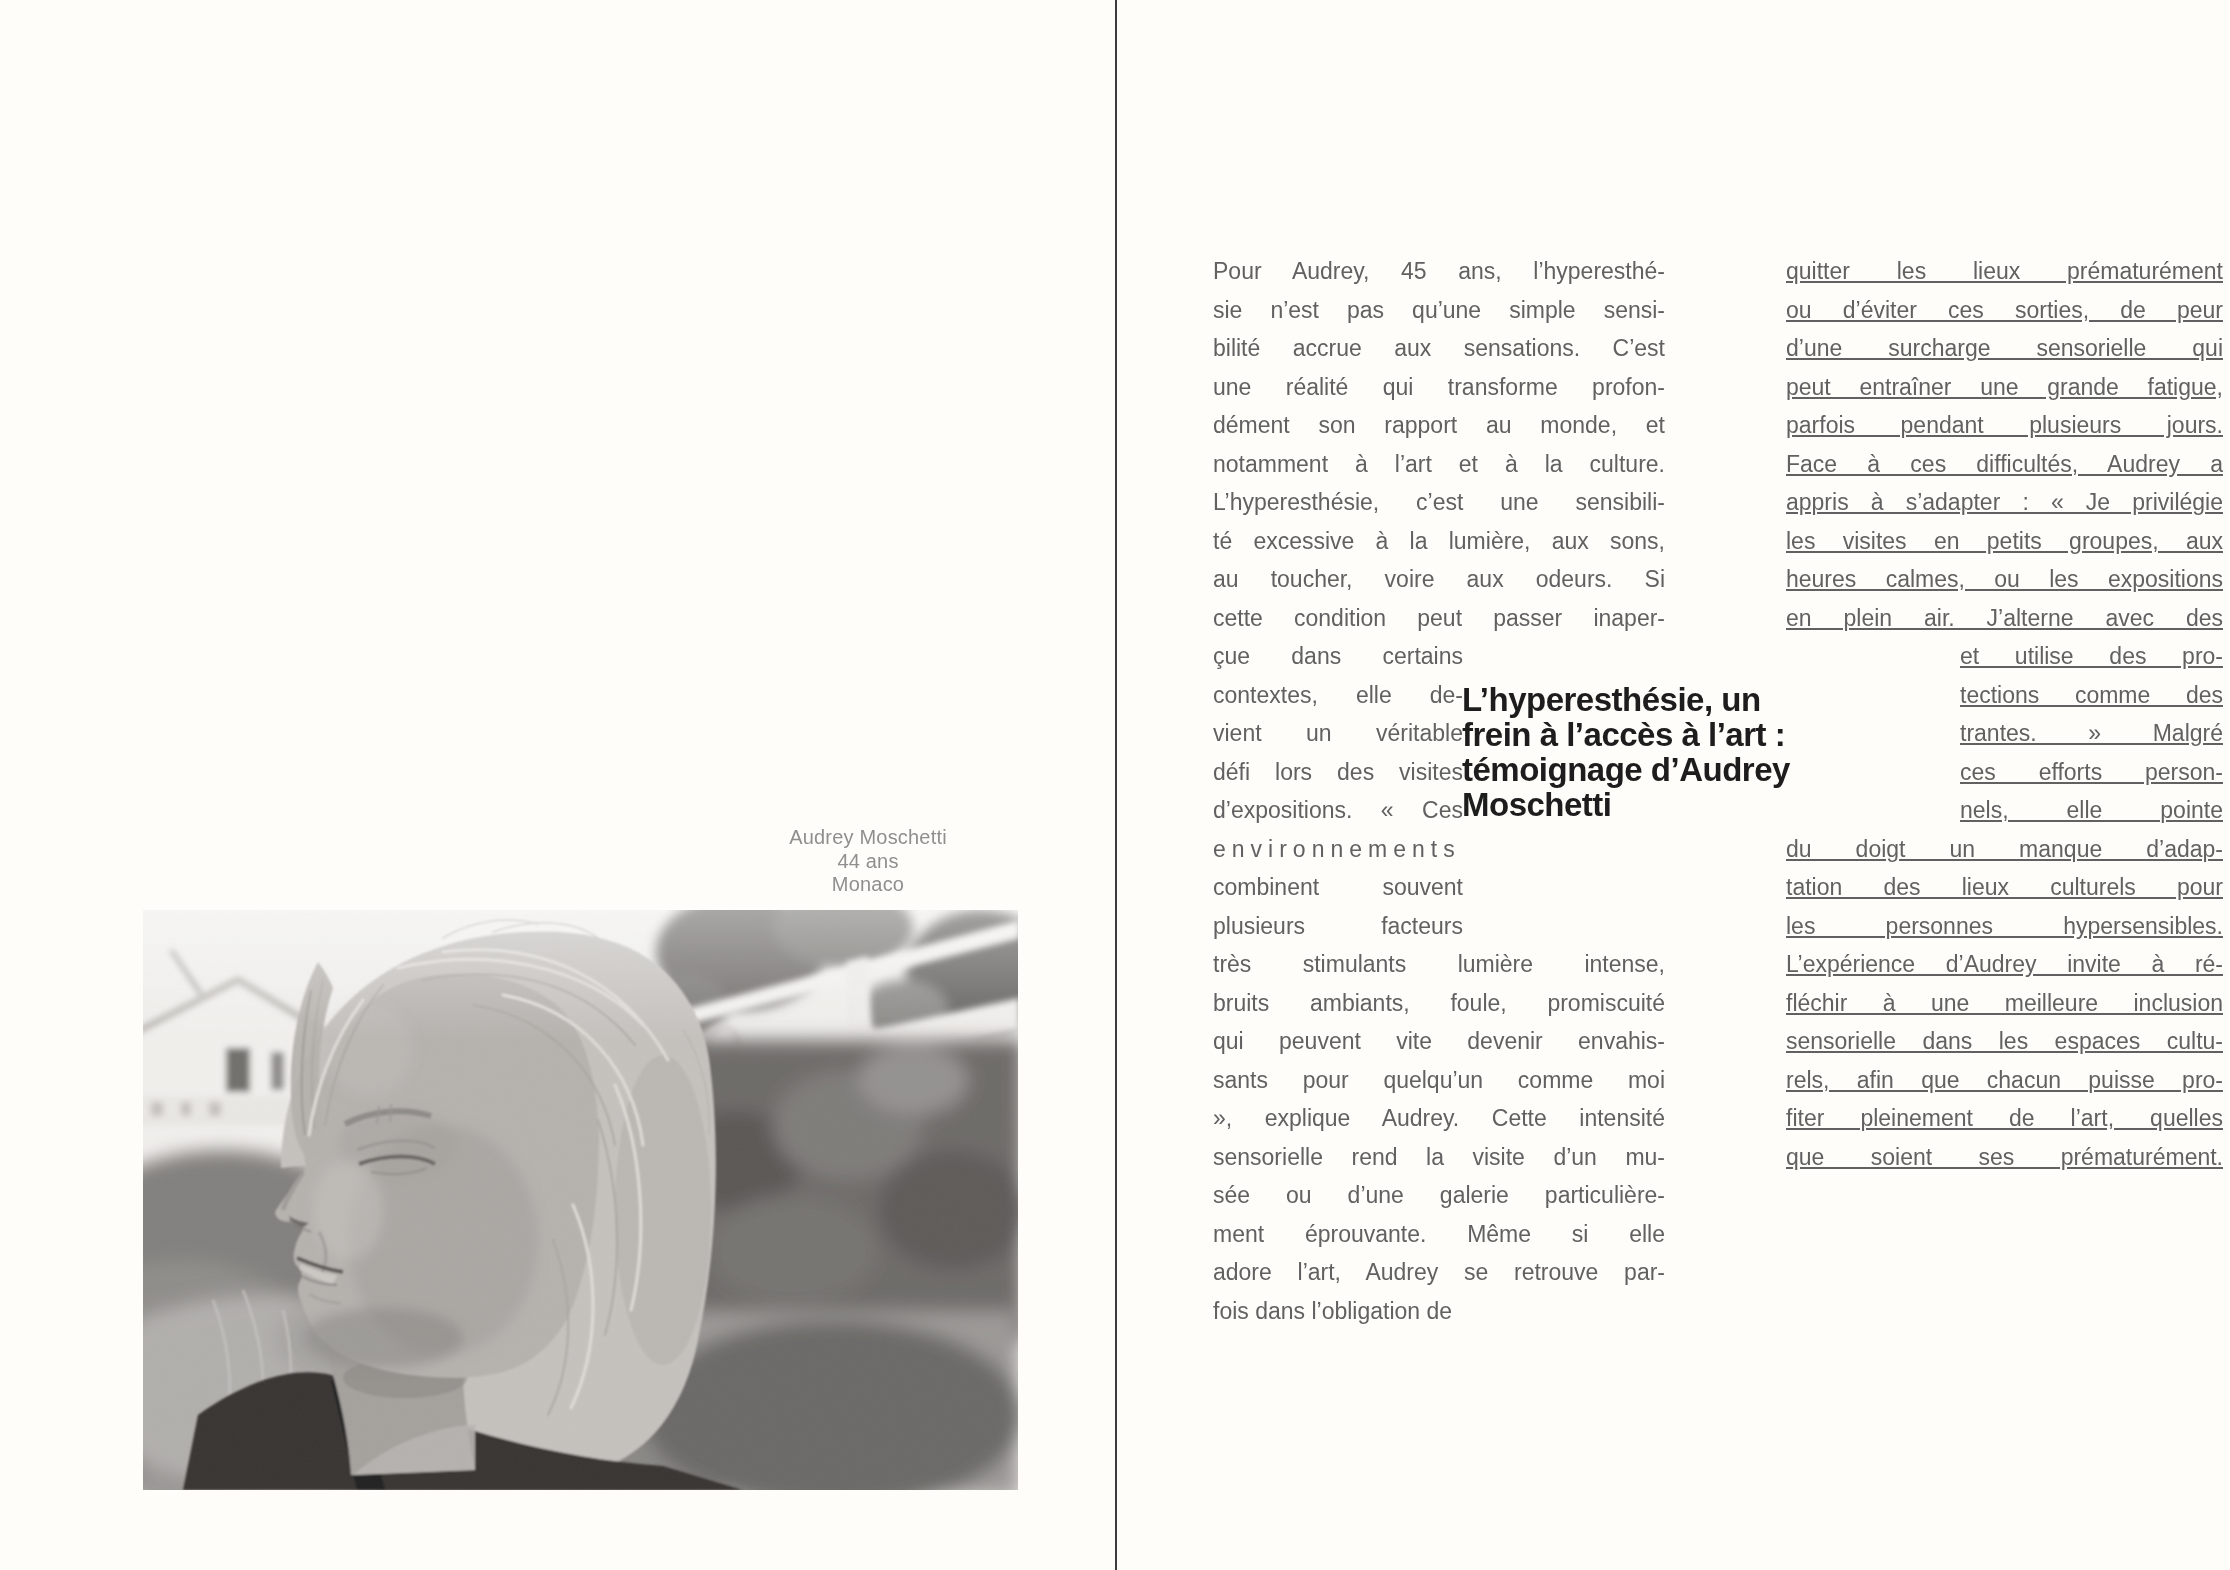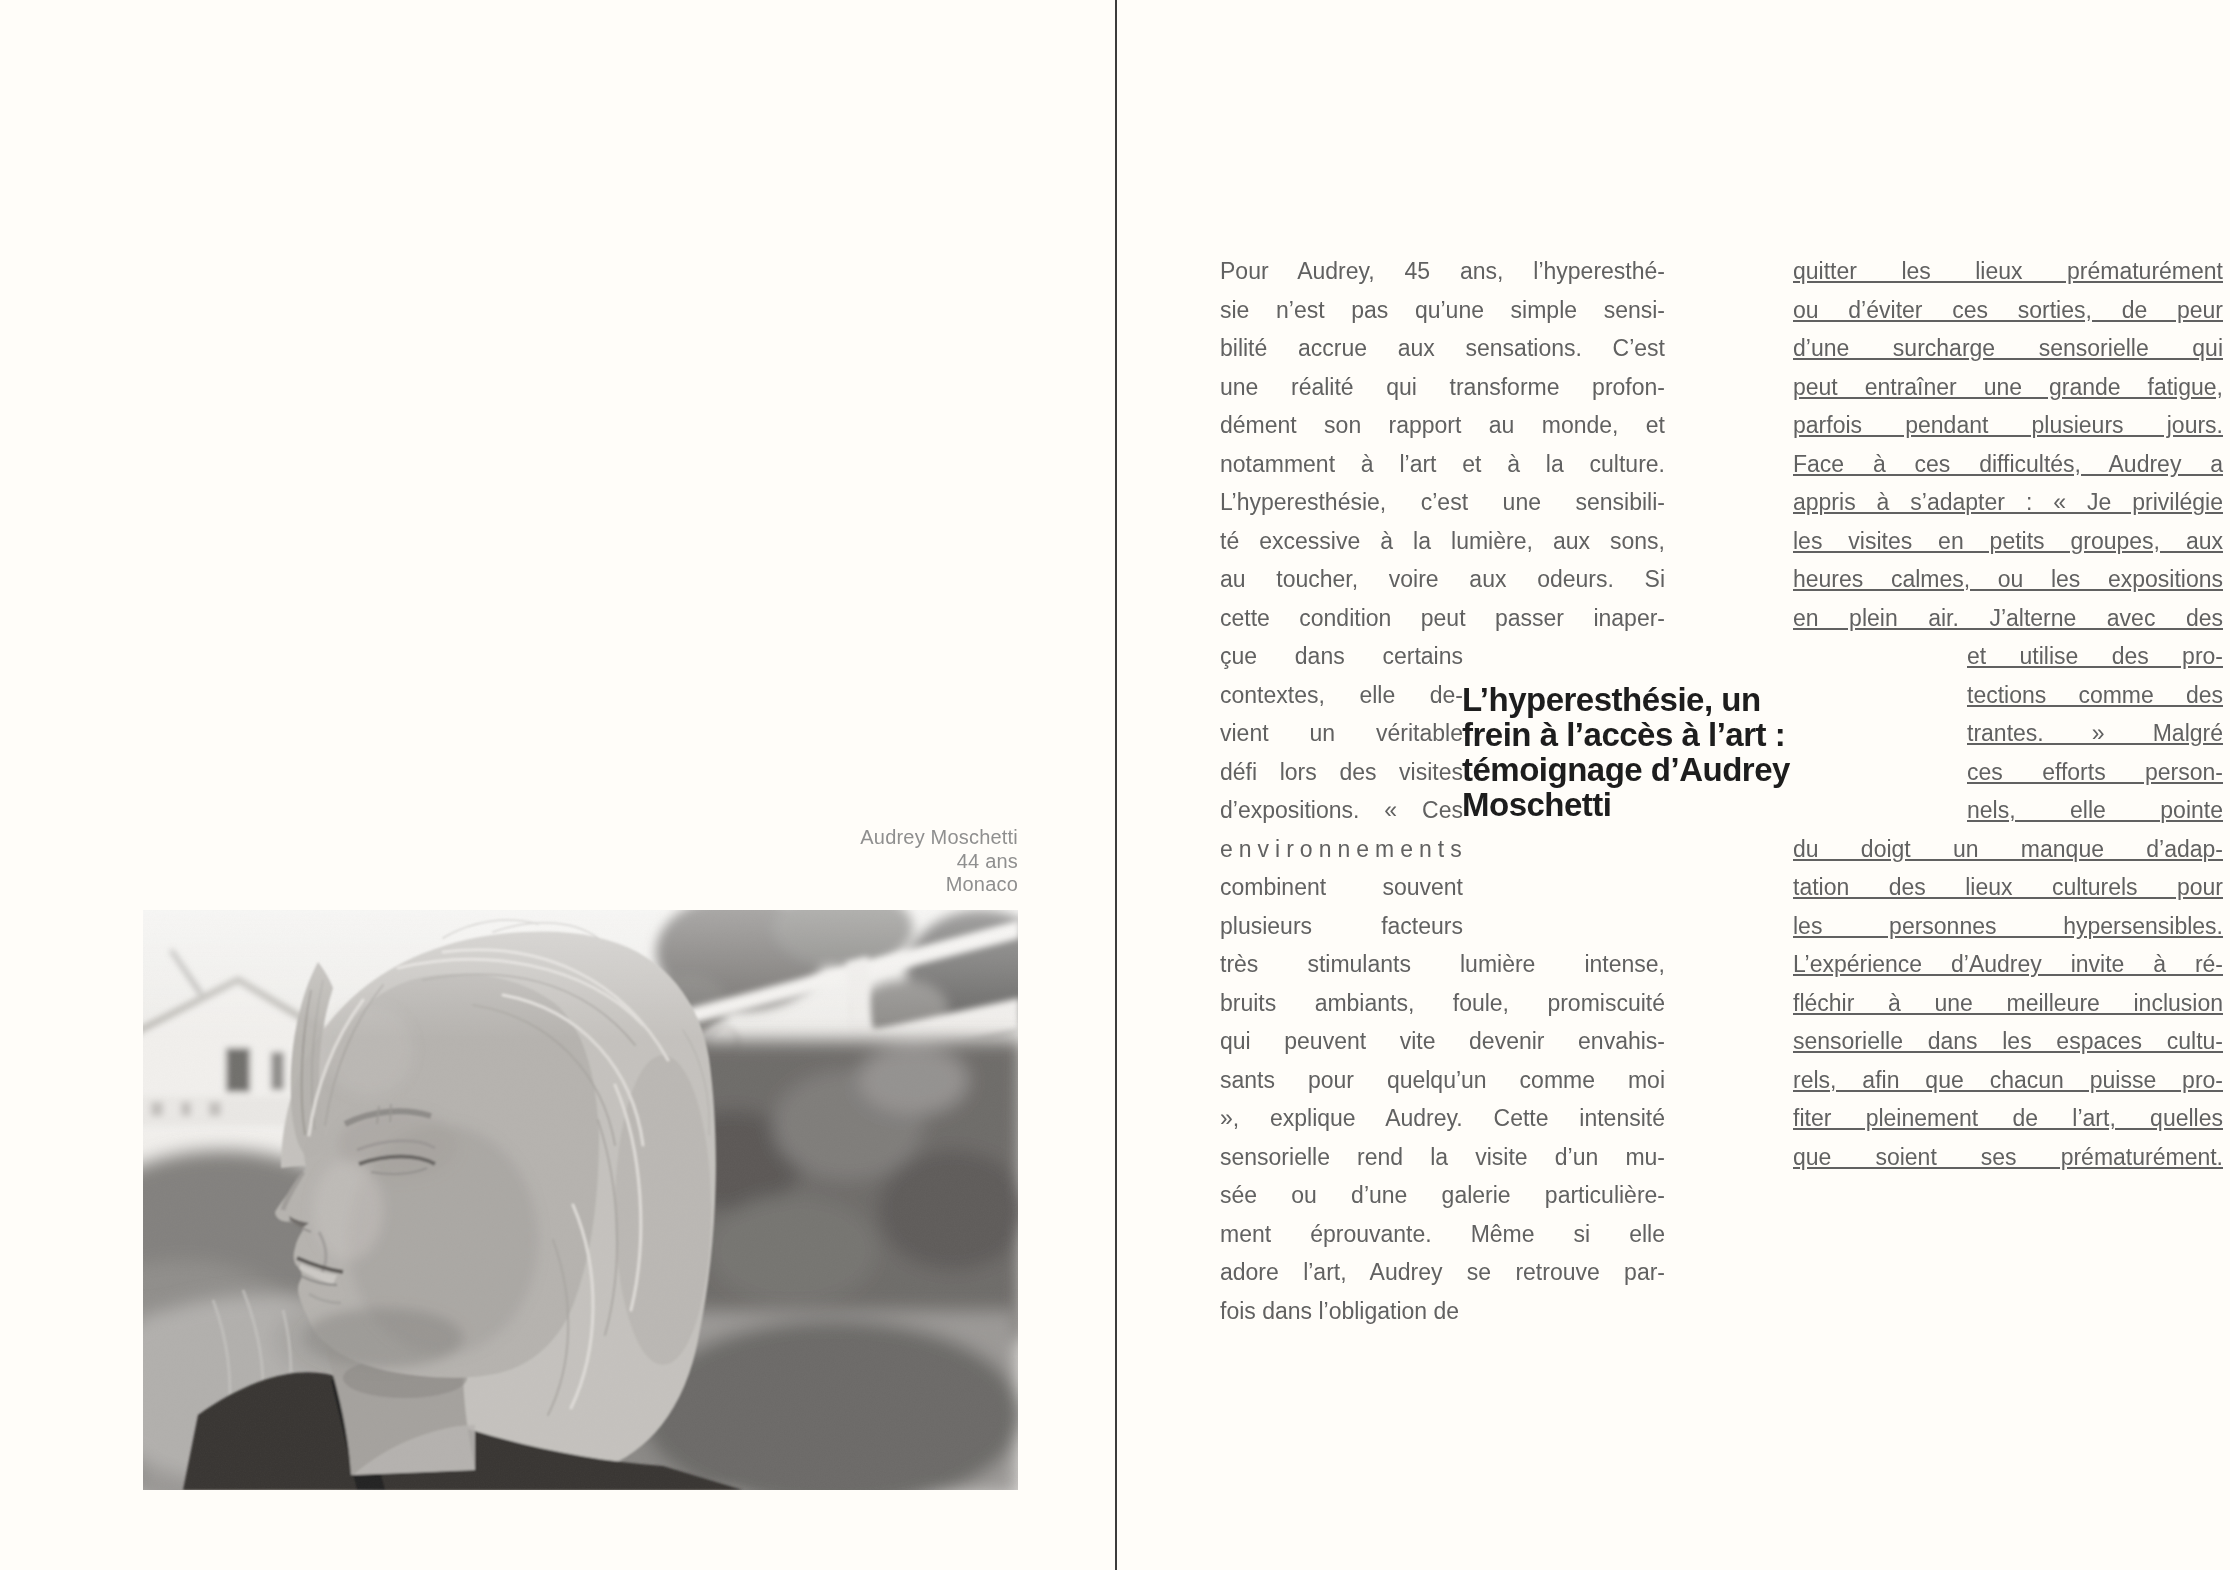--- a/index.html
+++ b/index.html
@@ -17,21 +17,21 @@
     overflow:hidden;
   }
   .page{position:relative;width:2230px;height:1570px;overflow:hidden;}
   .divider{
     position:absolute;left:1115px;top:0;width:2px;height:1570px;
     background:var(--divider);
   }
   
   .caption{
     position:absolute;left:718px;top:826px;width:300px;
-    text-align:right;font-size:20px;line-height:23.5px;
+    text-align:center;font-size:20px;line-height:23.5px;
     color:var(--caption_text);white-space:pre-line;letter-spacing:.2px;
   }
   .photo-frame{
     position:absolute;left:143px;top:910px;width:875px;height:580px;
     overflow:hidden;background:#e9e7e4;
   }
   .photo-frame svg{display:block;width:875px;height:580px;}
   
   .heading{
     position:absolute;left:1462px;top:682px;width:418px;
@@ -40,21 +40,20 @@
   }
   .col{
     position:absolute;top:252px;
     color:var(--body_text);font-size:23px;line-height:38.5px;
   }
   .col1{left:1213px;width:452px;}
   .col2{left:1786px;width:437px;text-decoration:underline;}
   .tline{
     height:38.5px;text-align:justify;text-align-last:justify;
     overflow:visible;
-    margin-left:7px;
   }
   .col1 .narrow{padding-right:202px;}
   .col2 .narrow{padding-left:174px;}
   .tline.lastline{text-align-last:left;}
   .tline.spread{letter-spacing:6px;}
 </style>
 </head>
 <body>
 
 <div class="page">

